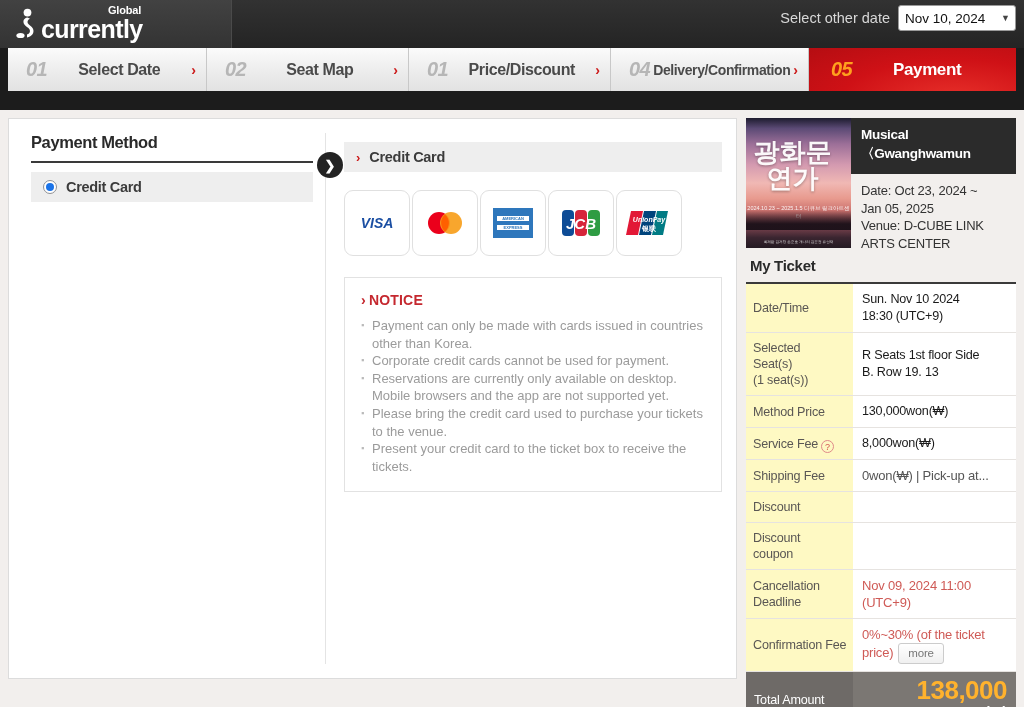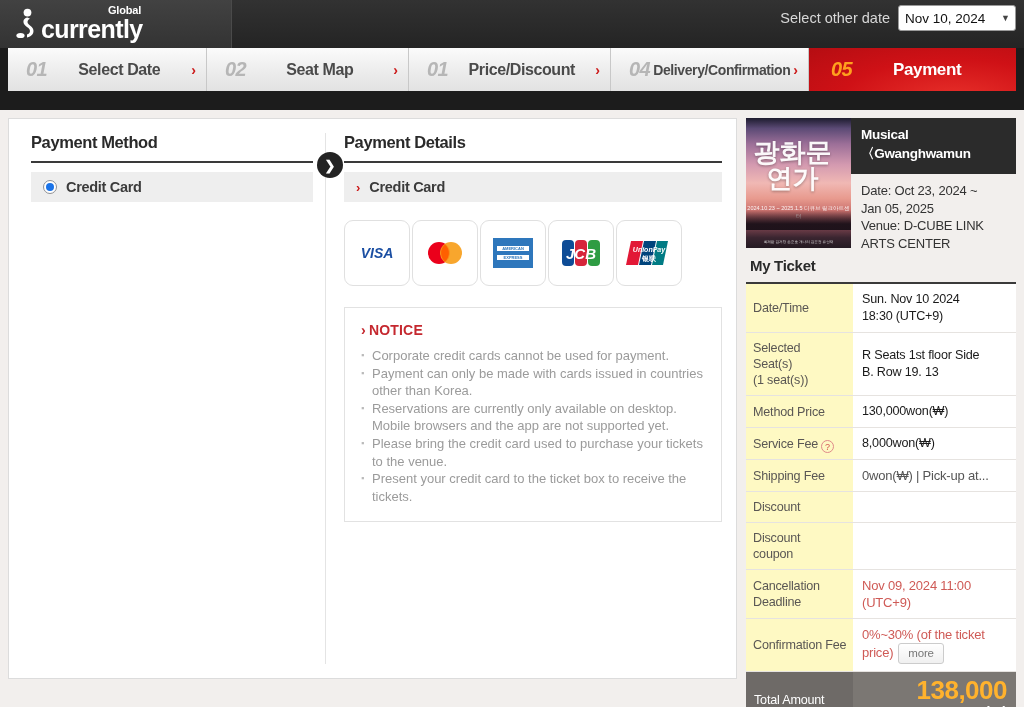--- a/index.html
+++ b/index.html
@@ -359,21 +359,20 @@
           </span>
         <span class="row-text">Credit Card</span>
       </div>
     </div>
 
     <div class="pane-div"></div>
 
     <div class="arrow-knob">❯</div>
 
     <div class="pane-right">
-      <div class="pane-title">Payment Details</div>
 
       <div class="row-item">
         <span class="red-caret">›</span>
         <span class="row-text">Credit Card</span>
       </div>
 
       <div class="cards-row">
         <div class="card-logo">
           <svg width="46" height="16" viewBox="0 0 46 16">
             <text x="23" y="13" text-anchor="middle" font-family="Liberation Sans, sans-serif" font-size="14" font-weight="bold" font-style="italic" fill="#1a4ea2">VISA</text>
@@ -413,22 +412,22 @@
           </svg>
         </div>
       </div>
 
       <div class="notice">
         <div class="notice-head">
           <span>›</span>
           <span>NOTICE</span>
         </div>
         <ul>
+          <li>Payment can only be made with cards issued in countries other than Korea.</li>
           <li>Corporate credit cards cannot be used for payment.</li>
-          <li>Payment can only be made with cards issued in countries other than Korea.</li>
           <li>Reservations are currently only available on desktop. Mobile browsers and the app are not supported yet.</li>
           <li>Please bring the credit card used to purchase your tickets to the venue.</li>
           <li>Present your credit card to the ticket box to receive the tickets.</li>
         </ul>
       </div>
     </div>
   </div>
 
   <div class="side">
 

